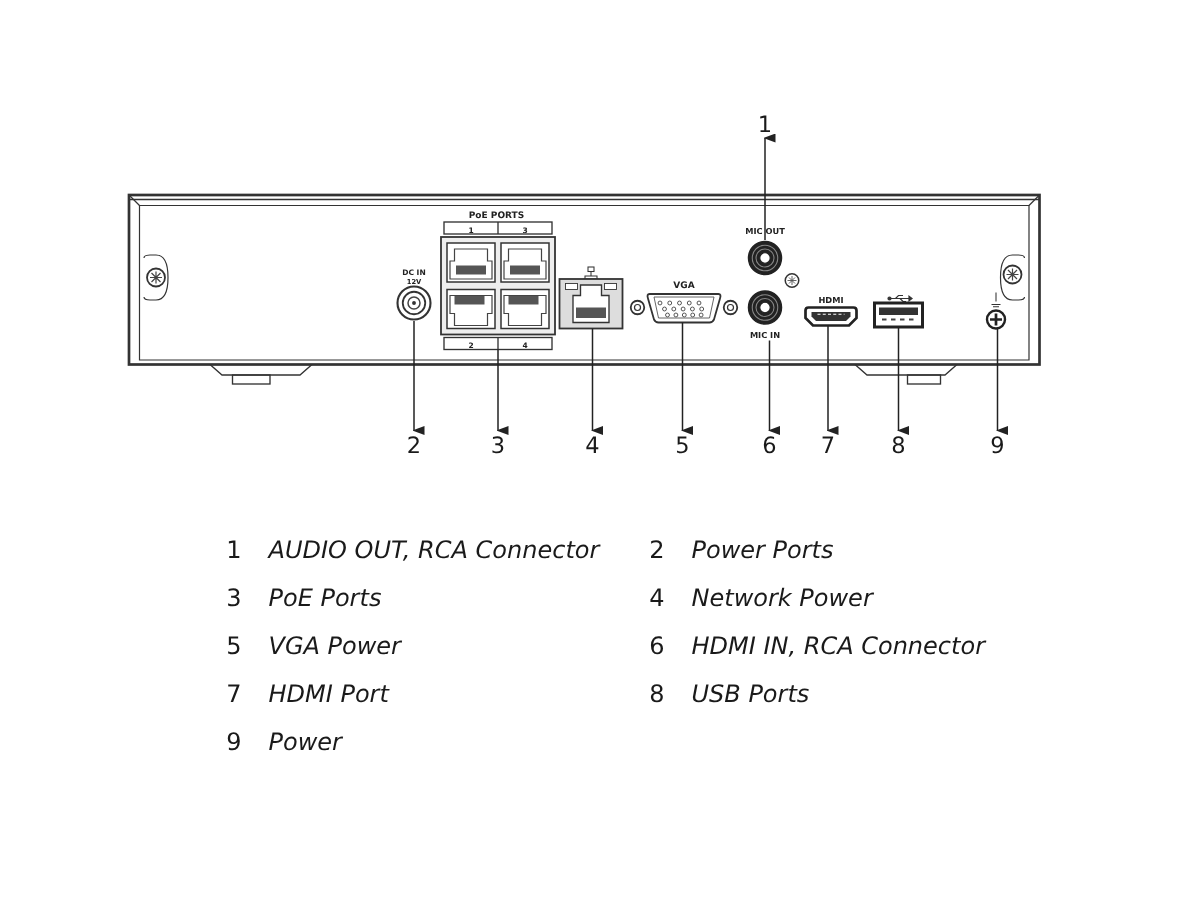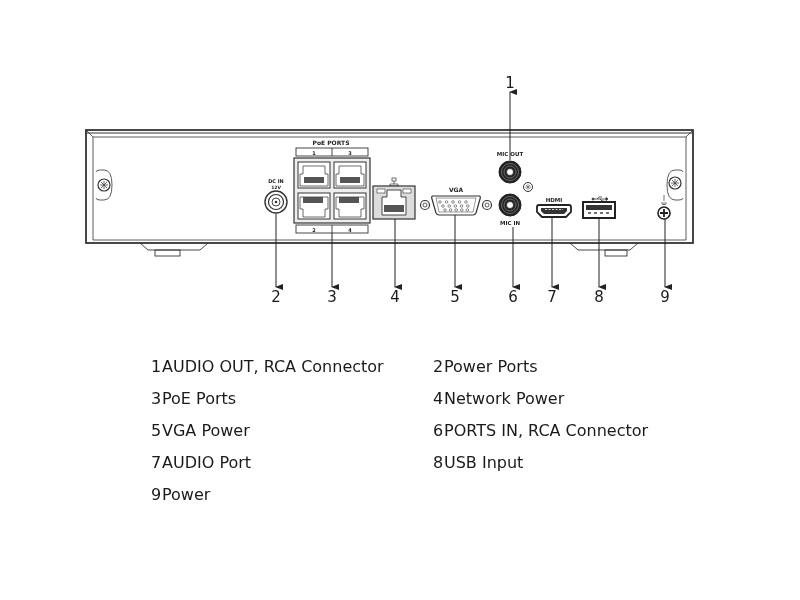--- a/index.html
+++ b/index.html
@@ -3,21 +3,21 @@
 <meta charset="utf-8">
 <style>
   html, body { margin:0; padding:0; background:#ffffff; }
   body { width:800px; height:600px; position:relative; overflow:hidden; font-family:"DejaVu Sans", sans-serif; color:#1a1a1a; }
   #diagram { position:absolute; left:0; top:0; }
   .tiny { font-family:"DejaVu Sans", sans-serif; font-weight:bold; fill:#222; }
   .callout-num { font-family:"DejaVu Sans", sans-serif; font-size:15px; fill:#1a1a1a; text-anchor:middle; }
   .legend { position:absolute; left:0; top:0; width:800px; height:600px; pointer-events:none; }
   .legend-item { position:absolute; font-family:"DejaVu Sans", sans-serif; font-size:16px; color:#1a1a1a; white-space:nowrap; pointer-events:auto; }
   .legend-num { position:absolute; left:0; top:0; width:20px; text-align:center; }
-  .legend-label { position:absolute; left:16px; top:0; }
+  .legend-label { position:absolute; left:33px; top:0;font-style:italic; }
 </style>
 </head>
 <body>
 
 <svg id="diagram" width="800" height="600" viewBox="0 0 800 600" xmlns="http://www.w3.org/2000/svg">
   <defs>
     <marker id="arrowDown" markerWidth="6" markerHeight="8" refX="3" refY="7" orient="auto" markerUnits="userSpaceOnUse">
       <path d="M0,0 L6,0 L3,8 Z" fill="#222"></path>
     </marker>
     <marker id="arrowUp" markerWidth="6" markerHeight="8" refX="3" refY="1" orient="auto" markerUnits="userSpaceOnUse">
@@ -217,27 +217,27 @@
     <div class="legend-item" style="left: 428px; top: 389px;">
       <span class="legend-num">4</span>
       <span class="legend-label">Network Power</span>
     </div>
     <div class="legend-item" style="left: 146px; top: 421px;">
       <span class="legend-num">5</span>
       <span class="legend-label">VGA Power</span>
     </div>
     <div class="legend-item" style="left: 428px; top: 421px;">
       <span class="legend-num">6</span>
-      <span class="legend-label">PORTS IN, RCA Connector</span>
+      <span class="legend-label">HDMI IN, RCA Connector</span>
     </div>
     <div class="legend-item" style="left: 146px; top: 453px;">
       <span class="legend-num">7</span>
-      <span class="legend-label">AUDIO Port</span>
+      <span class="legend-label">HDMI Port</span>
     </div>
     <div class="legend-item" style="left: 428px; top: 453px;">
       <span class="legend-num">8</span>
-      <span class="legend-label">USB Input</span>
+      <span class="legend-label">USB Ports</span>
     </div>
     <div class="legend-item" style="left: 146px; top: 485px;">
       <span class="legend-num">9</span>
       <span class="legend-label">Power</span>
     </div>
   </div>
 
 </body></html>

